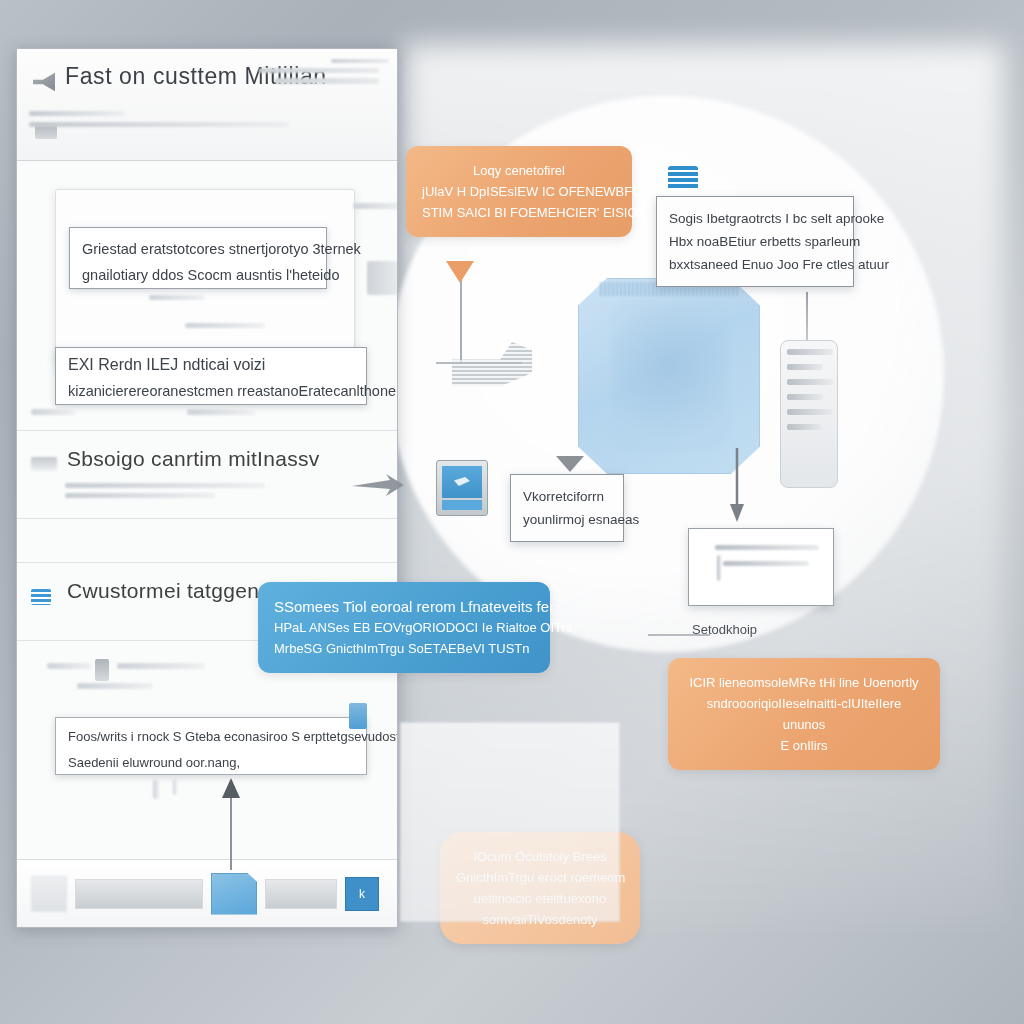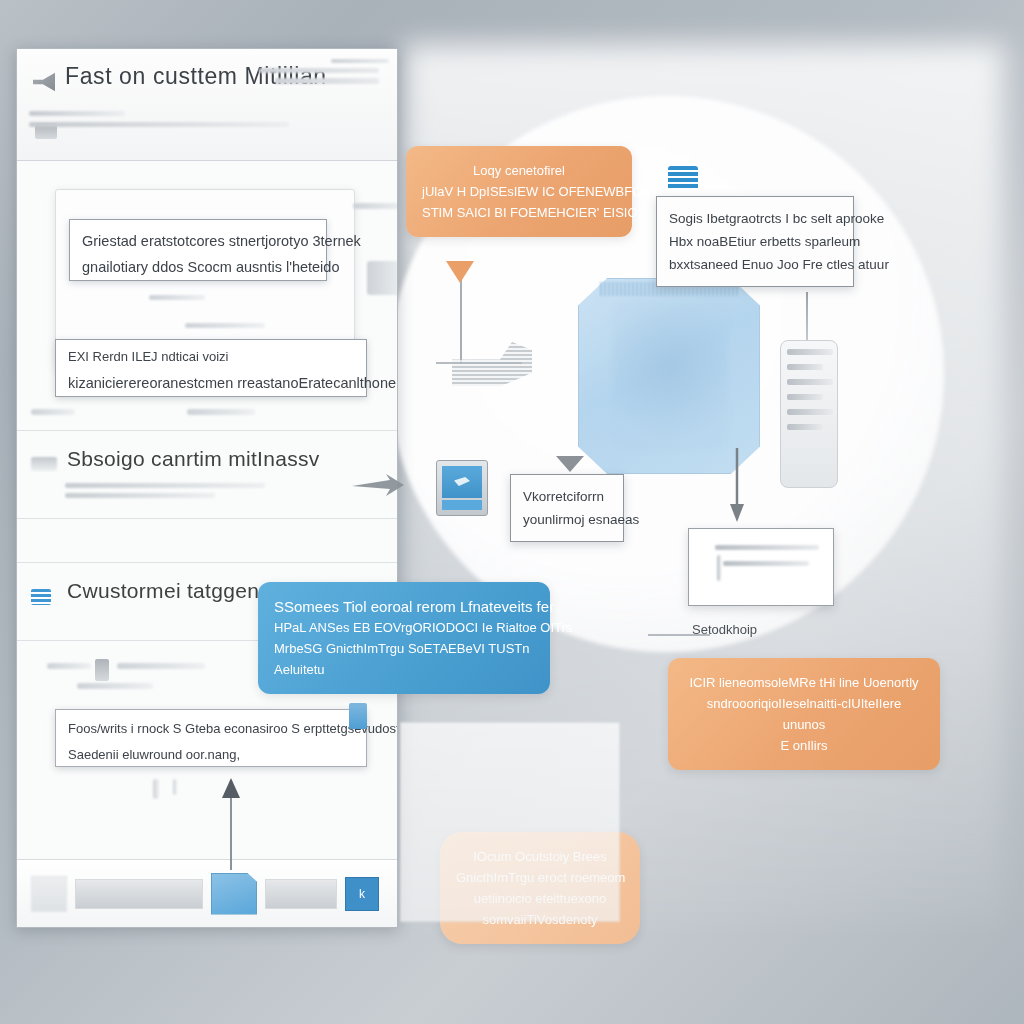--- a/index.html
+++ b/index.html
@@ -83,20 +83,21 @@
     background:linear-gradient(90deg,#c8cdd2,#edeff0); filter: blur(1.1px);}
   .sec-lines i:nth-child(1){width:200px;}
   .sec-lines i:nth-child(2){width:150px;}
 
   
   .inner-card {
     position: absolute;
     background: #ffffff;
     border: 1px solid #9aa1a8;
     box-shadow: 0 2px 7px rgba(70,80,90,.22);
+    margin-top: 8px;
   }
   .card-line {
     font-size: 14.5px; color: #3d434a; filter: blur(.45px);
     white-space: nowrap; line-height: 26px;
   }
   .ghost-card {
     position:absolute; background:#fdfdfe;
     border:1px solid #dcdfe2; border-radius:3px;
     box-shadow: 0 2px 8px rgba(80,90,100,.13);
   }
@@ -259,21 +260,21 @@
 
         <div class="inner-card" style="left:52px; top:58px; width:258px; height:62px; padding:8px 12px;">
           <div class="card-line">Griestad eratstotcores stnertjorotyo 3ternek</div>
           <div class="card-line">gnailotiary ddos Scocm ausntis l'heteido</div>
         </div>
 
         <div class="fade-bar" style="left:132px; top:134px; width:56px; height:5px;"></div>
         <div class="fade-bar" style="left:168px; top:162px; width:80px; height:5px;"></div>
 
         <div class="inner-card" style="left:38px; top:178px; width:312px; height:58px; padding:4px 12px;">
-          <div class="card-line" style="font-size:13px;">EXI Rerdn ILEJ ndticai voizi</div>
+          <div class="card-line" style="font-size:16px;">EXI Rerdn ILEJ ndticai voizi</div>
           <div class="card-line">kizanicierereoranestcmen rreastanoEratecanlthonenoms</div>
         </div>
 
         <div class="fade-bar" style="left:14px; top:248px; width:44px;"></div>
         <div class="fade-bar" style="left:170px; top:248px; width:68px;"></div>
       </div>
 
       <div class="section sec-head" style="height:88px;">
         <div class="sec-bullet"></div>
         <div class="sec-title">Sbsoigo canrtim mitInassv</div>
@@ -363,21 +364,20 @@
     <div class="ln">Vkorretciforrn</div>
     <div class="ln" style="text-align:right;">younlirmoj esnaeas</div>
   </div>
 
   <div class="tail" style="left:556px; top:456px; border-top: 16px solid #6e757c; opacity:.8;"></div>
 
   <div class="callout blue" style="left:258px; top:582px; width:292px; text-align:left;">
     <div class="ln" style="font-size:15px;">SSomees Tiol eoroal rerom Lfnateveits fer</div>
     <div class="ln">HPaL ANSes EB EOVrgORIODOCI Ie Rialtoe OITrs</div>
     <div class="ln">MrbeSG GnicthImTrgu SoETAEBeVI TUSTn</div>
-    <div class="ln">Aeluitetu</div>
   </div>
 
   <div class="white-card-right">
     <i></i>
       <i></i>
       <i></i>
   </div>
   <div class="card-label">Setodkhoip</div>
 
   <div class="callout orange" style="left:668px; top:658px; width:272px;">

